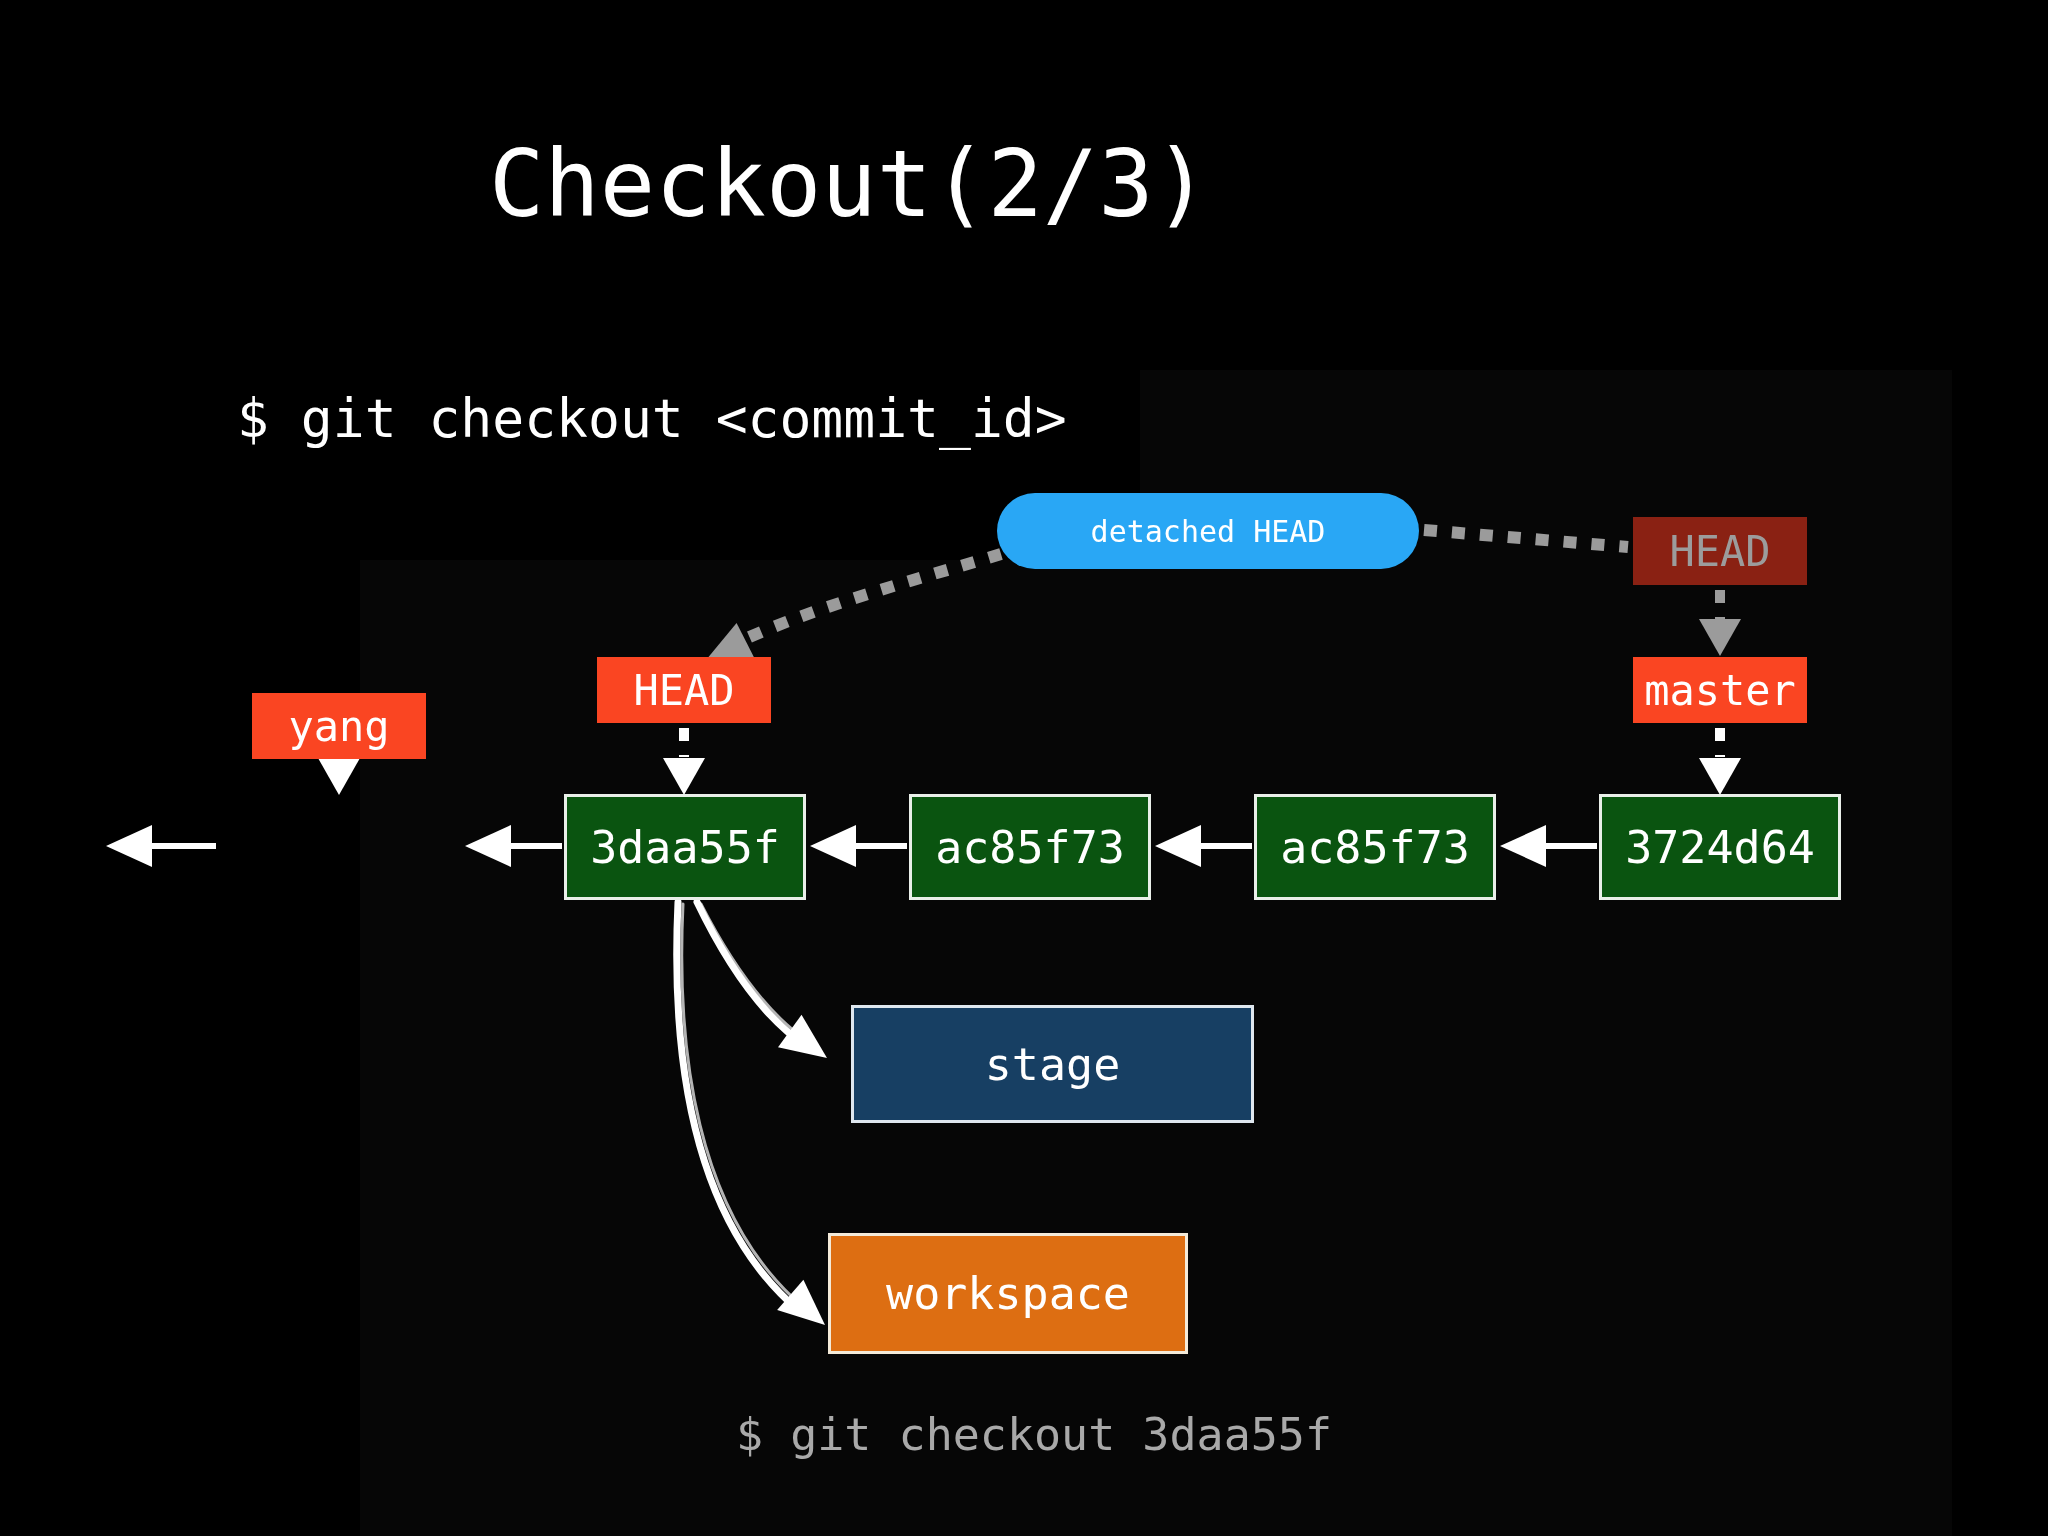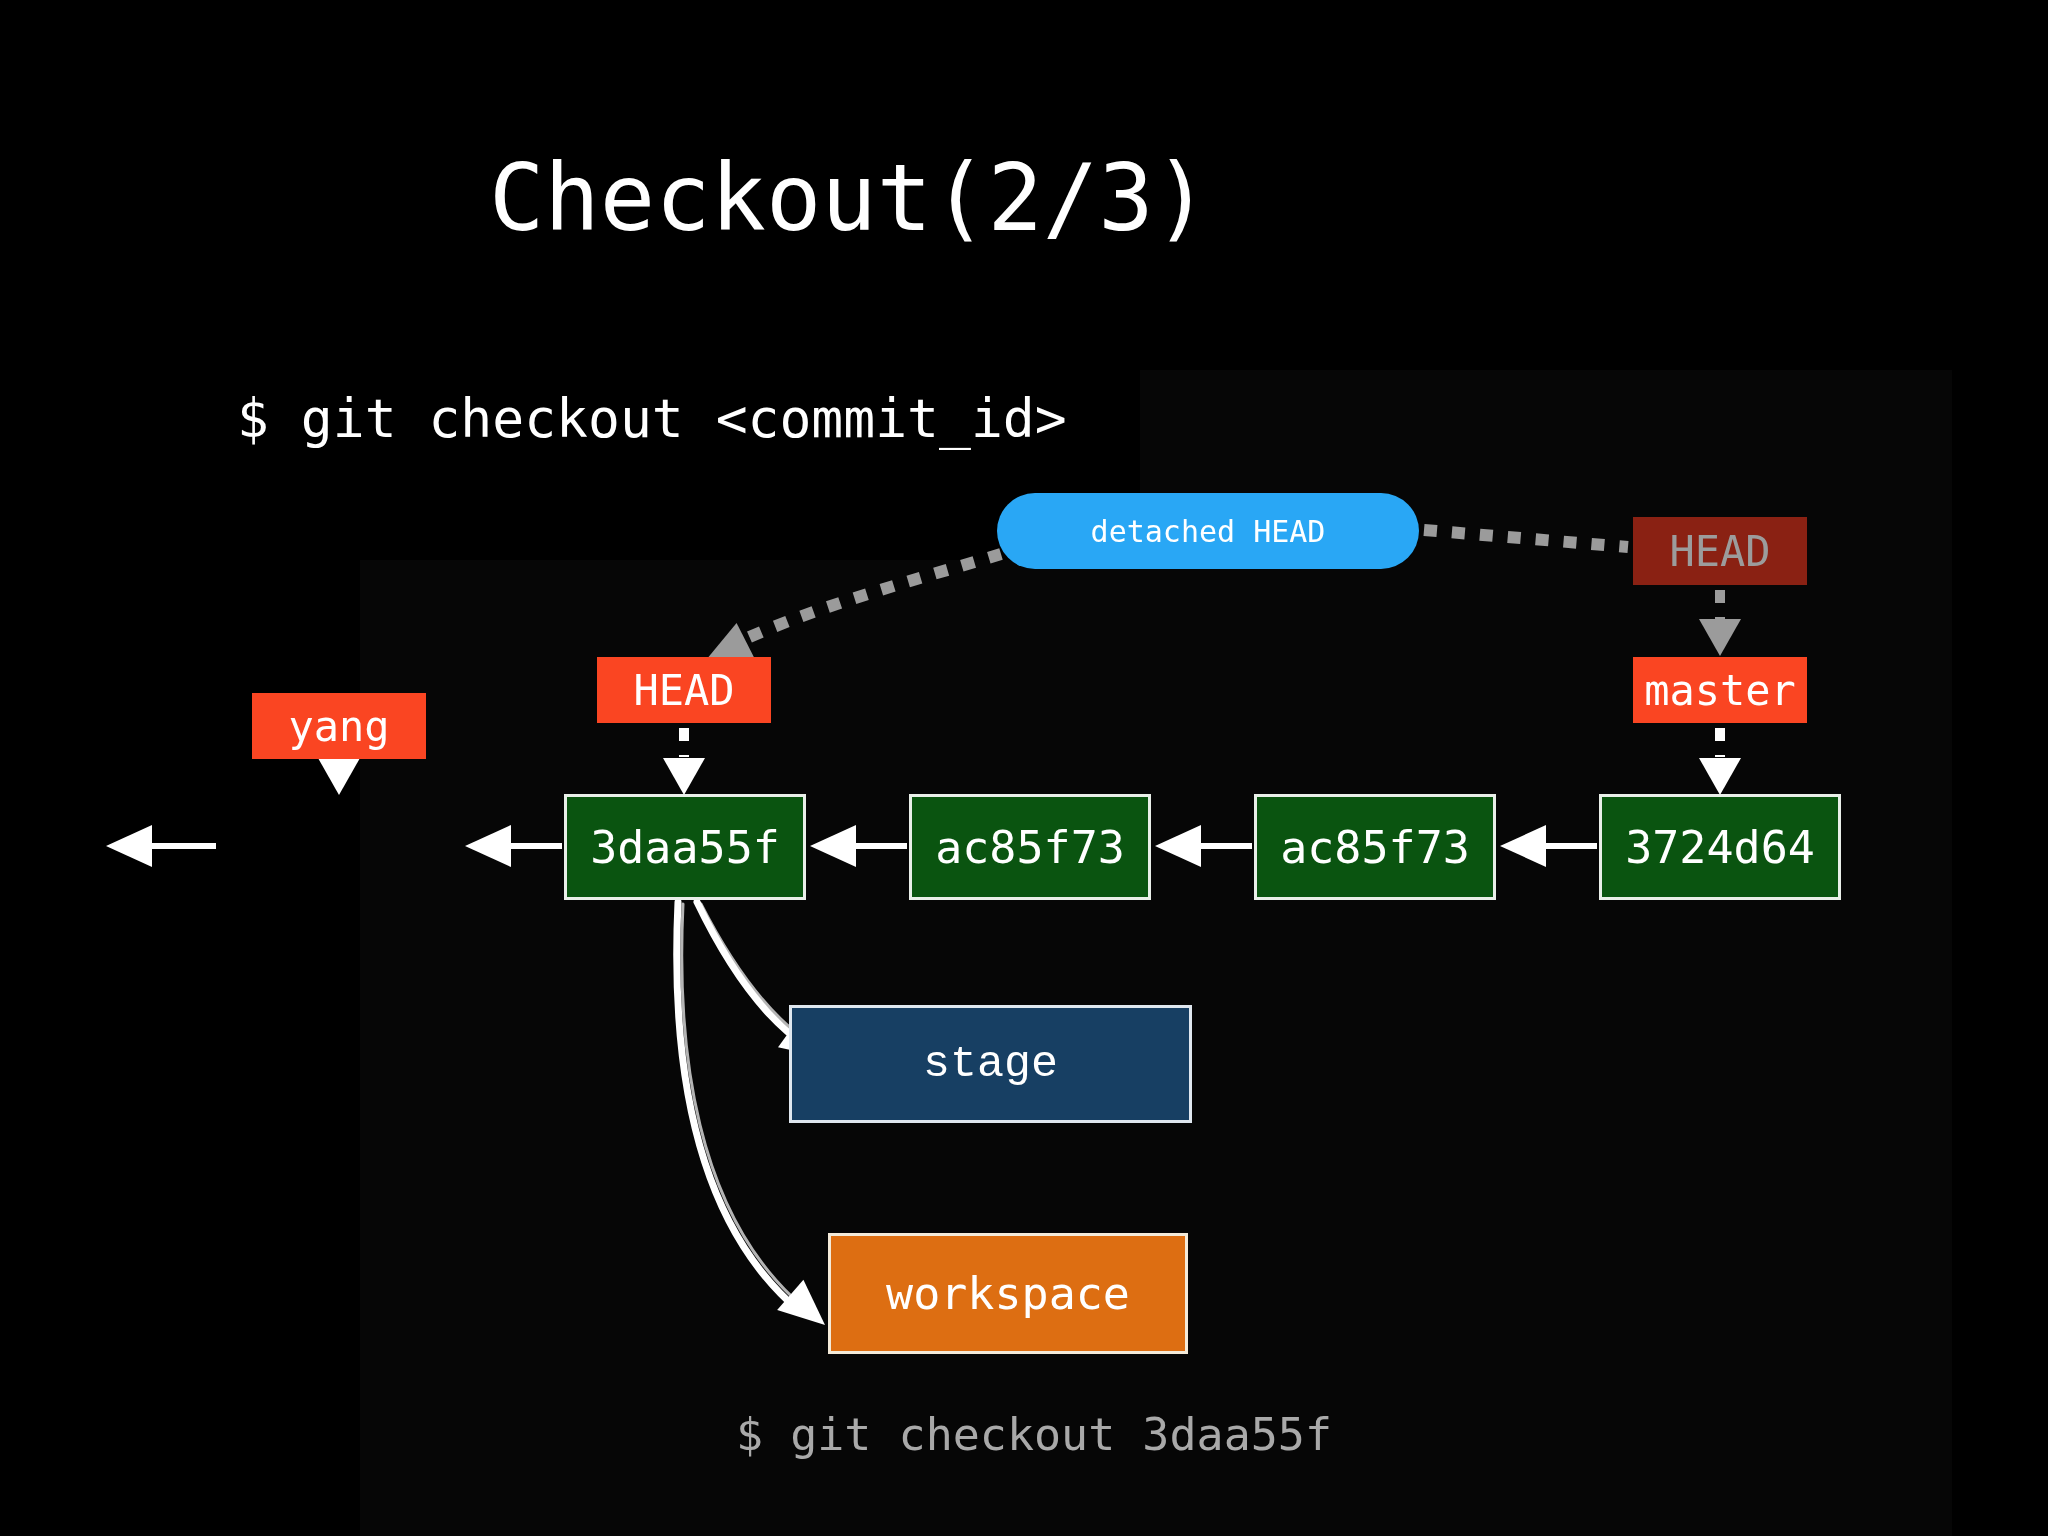--- a/index.html
+++ b/index.html
@@ -21,21 +21,21 @@
   html,body{margin:0;padding:0;background:#000;}
   .slide{
     position:relative;
     width:2048px;height:1536px;
     background:var(--background);
     overflow:hidden;
     font-family:"DejaVu Sans Mono","Liberation Mono",monospace;
   }
   .glow{position:absolute;background:#ffffff;pointer-events:none;}
   .title{
-    position:absolute;top:118px;left:0;width:1698px;height:160px;
+    position:absolute;top:104px;left:0;width:1698px;height:160px;
     display:flex;align-items:center;justify-content:center;
     color:var(--white);font-size:92px;letter-spacing:0;white-space:pre;
   }
   .cmd-top{
     position:absolute;left:237px;top:388px;
     color:var(--white);font-size:53px;white-space:pre;text-align:center;
   }
   .cmd-bottom{
     position:absolute;left:0;top:1408px;width:2068px;text-align:center;
     color:var(--muted-text);font-size:45px;white-space:pre;
@@ -62,22 +62,22 @@
   .commit{
     top:794px;width:242px;height:106px;
     background:var(--commit-box);border:3px solid var(--commit-border);font-size:45px;
   }
   .commit.c0{left:219px;}
   .commit.c1{left:564px;}
   .commit.c2{left:909px;}
   .commit.c3{left:1254px;}
   .commit.c4{left:1599px;}
   .stage{
-    left:789px;top:1005px;width:403px;height:118px;
-    background:var(--stage-box);border:3px solid var(--stage-border);font-size:45px;font-family:Liberation Mono, monospace;
+    left:851px;top:1005px;width:403px;height:118px;
+    background:var(--stage-box);border:3px solid var(--stage-border);font-size:45px;
   }
   .workspace{
     left:828px;top:1233px;width:360px;height:121px;
     background:var(--workspace-box);border:3px solid var(--workspace-border);font-size:45px;
   }
   svg.overlay{position:absolute;left:0;top:0;width:2048px;height:1536px;pointer-events:none;}
 </style>
 </head>
 <body>
 

